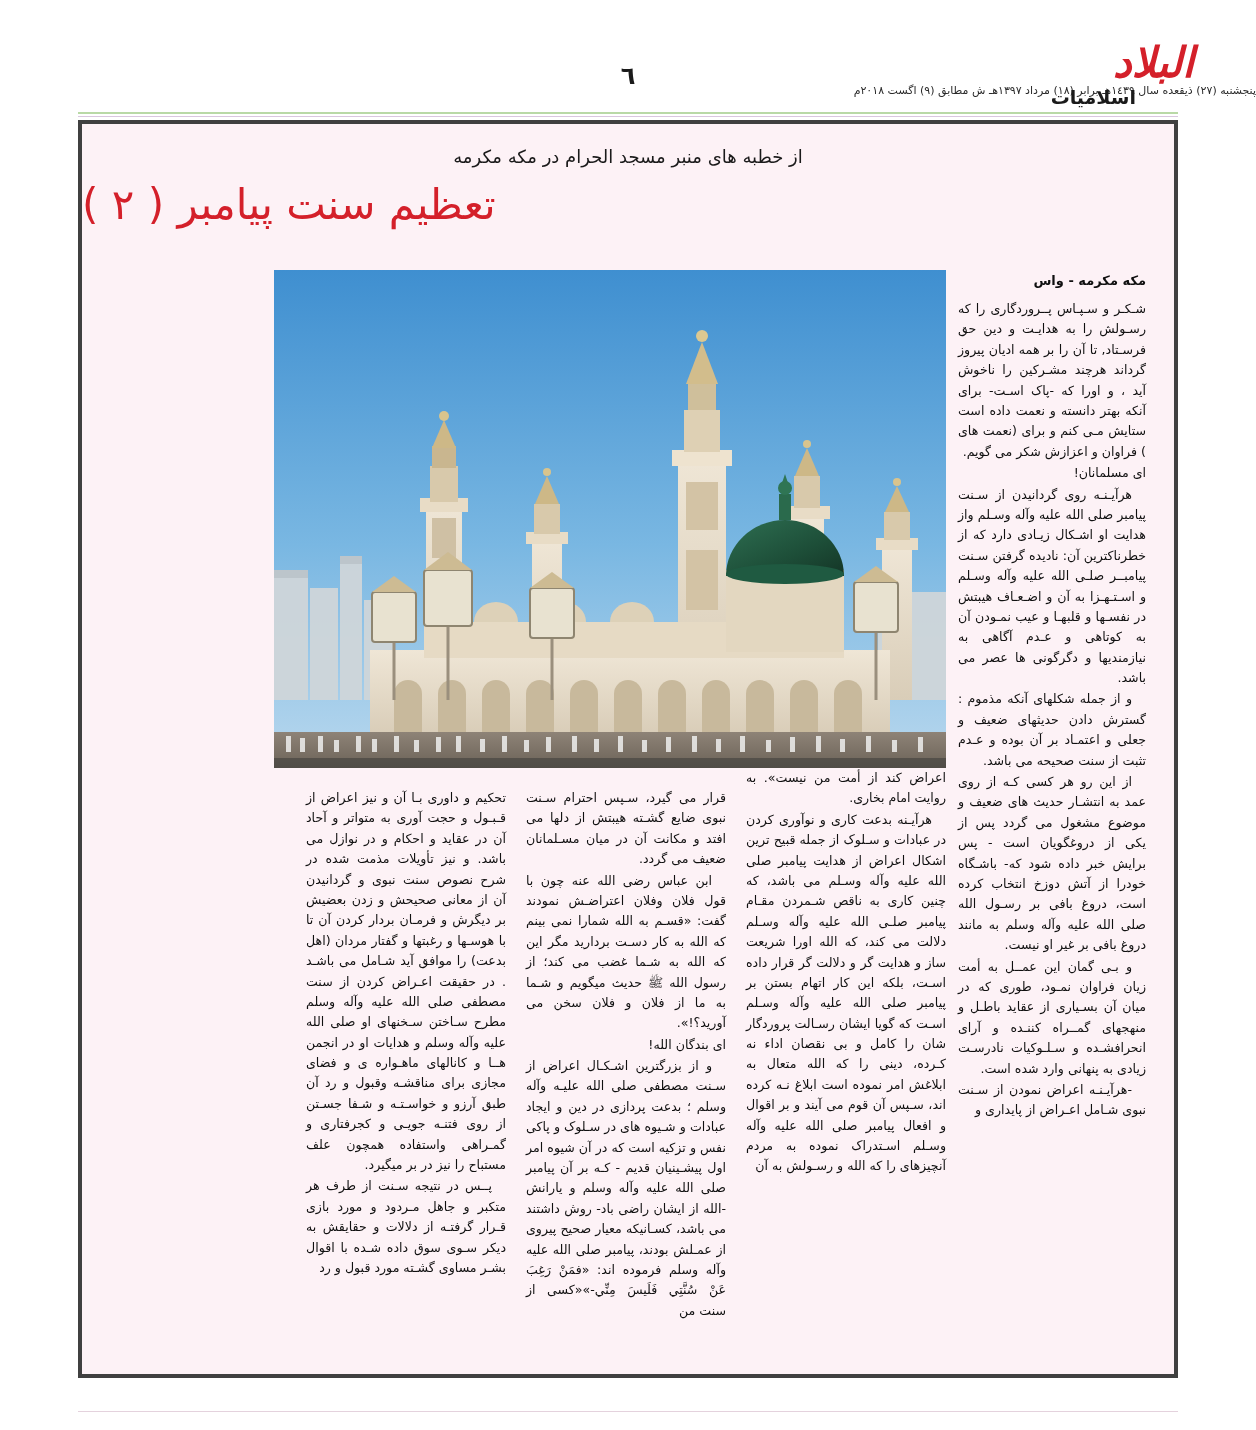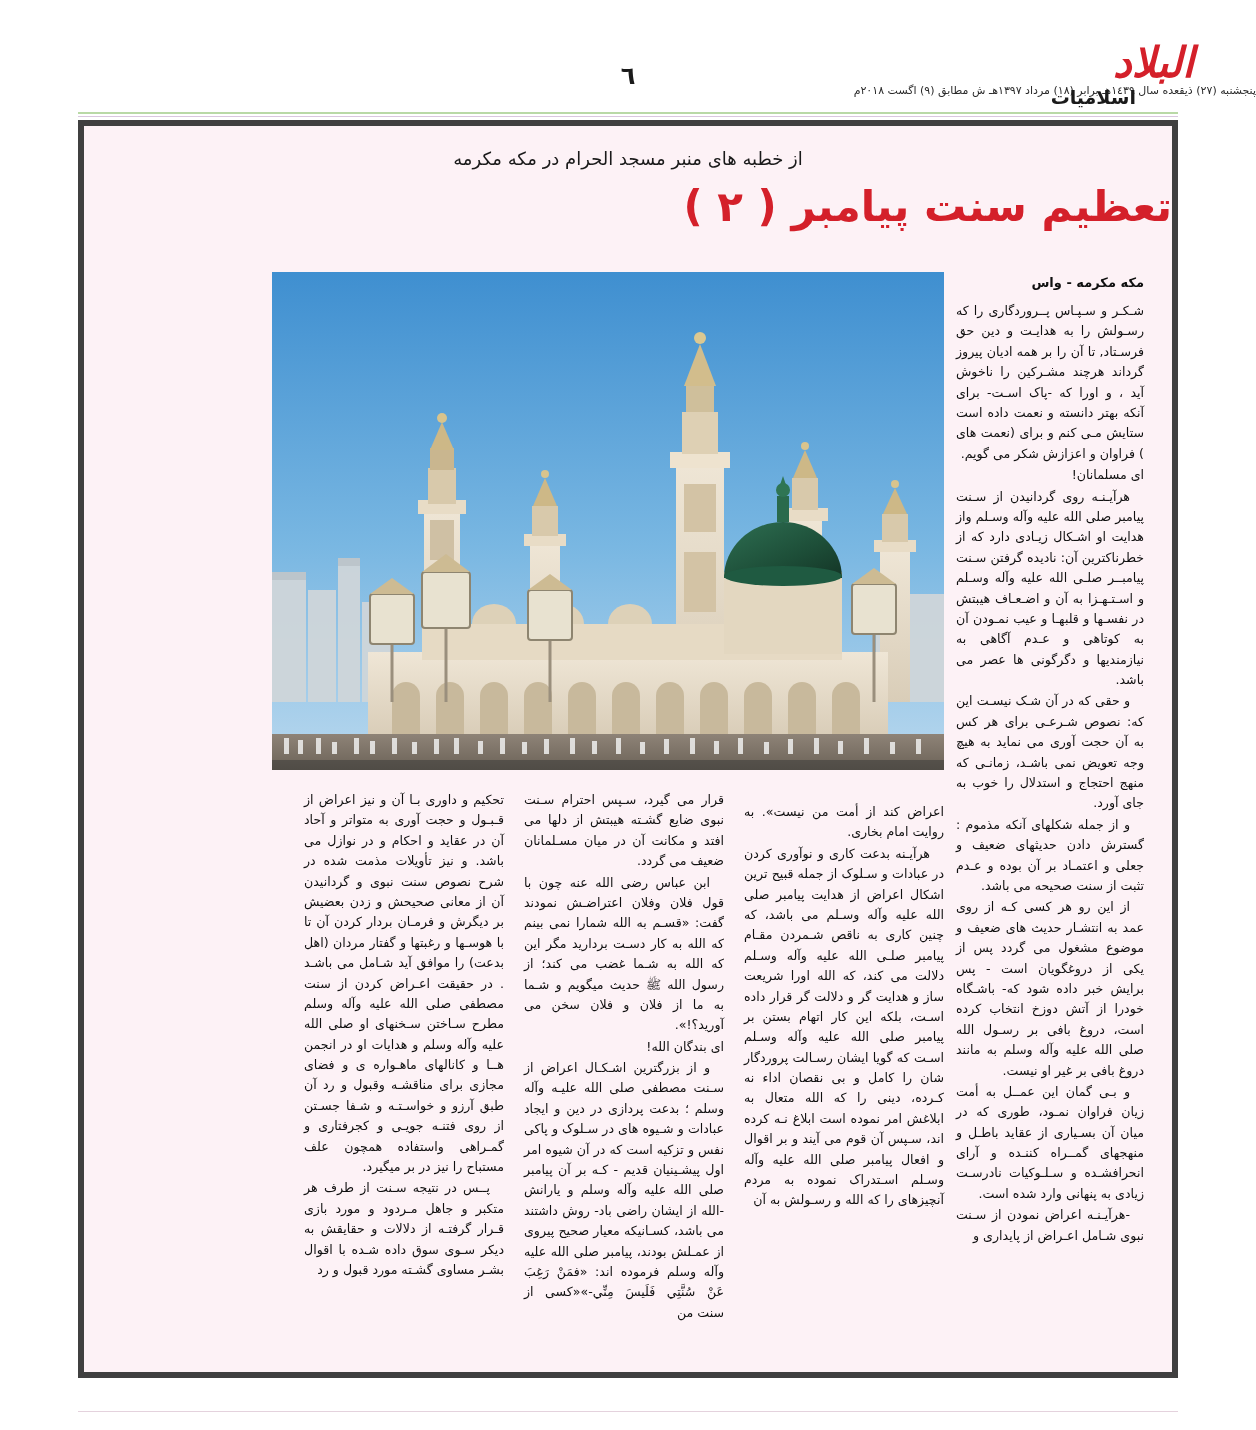--- a/index.html
+++ b/index.html
@@ -93,42 +93,42 @@
   }
 
   
   .panel {
     position: absolute;
     top: 120px;
     left: 78px;
     right: 78px;
     bottom: 52px;
     background: #fdf2f6;
-    border: 6px solid #404040;
+    border: 4px solid #404040;
     box-sizing: border-box;
   }
 
   .kicker {
     position: absolute;
     top: 22px;
     left: 0;
     right: 0;
     text-align: center;
     font-size: 18px;
     color: #1a1a1a;
     direction: rtl;
   }
   .headline {
     position: absolute;
     top: 56px;
     left: 0;
     right: 0;
-    text-align: right;
+    text-align: left;
     font-size: 42px;
-    font-weight: bold;
+    font-weight: normal;
     color: #d4202a;
     direction: rtl;
     letter-spacing: 0px;
   }
 
   
   .photo {
     position: absolute;
     top: 146px;
     right: 228px;
@@ -165,21 +165,21 @@
 
   
   .col-right {
     top: 146px;
     right: 28px;
     width: 188px;
     height: 1090px;
   }
   
   .col-a {  
-    top: 676px;
+    top: 644px;
     right: 228px;
     width: 200px;
     height: 572px;
     margin-left: 29px;
   }
   .col-b {
     top: 664px;
     right: 448px;
     width: 200px;
     height: 572px;
@@ -388,21 +388,20 @@
         <g fill="#3b3a38" opacity="0.55">
           <rect x="0" y="488" width="672" height="10"></rect>
         </g>
       </svg>
     </div>
 
     <div class="col col-right">
       <p class="noindent"><span class="byline">مکه مکرمه - واس</span><span>شـکـر و سـپـاس پــروردگاری را که رسـولش را به هدایـت و دین حق فرسـتاد, تا آن را بر همه ادیان پیروز گرداند هرچند مشـرکین را ناخوش آید ، و اورا که -پاک اسـت- برای آنکه بهتر دانسته و نعمت داده است ستایش مـی کنم و برای (نعمت های ) فراوان و اعزازش شکر می گویم.</span></p>
       <p class="noindent">ای مسلمانان!</p>
       <p>هرآیـنـه  روی گردانیدن از سـنت پیامبر صلی الله علیه وآله وسـلم  واز هدایت او اشـکال زیـادی دارد که از خطرناکترین آن: نادیده گرفتن سـنت پیامبــر صلـی الله علیه وآله وسـلم و اسـتـهـزا به آن  و اضـعـاف هیبتش در نفسـها و قلبهـا و عیب نمـودن آن به کوتاهی و عـدم آگاهی به نیازمندیها و دگرگونی ها عصر می باشد.</p>
-      <p>و حقی که در آن شـک نیسـت این که: نصوص شـرعـی برای هر کس به آن حجت آوری می نماید به هیچ وجه تعویض نمی باشـد، زمانـی که منهج احتجاج و استدلال را خوب به جای آورد.</p>
       <p>و از جمله شکلهای آنکه مذموم : گسترش دادن حدیثهای ضعیف و جعلی و اعتمـاد بر آن بوده و عـدم تثبت از سنت صحیحه می باشد.</p>
       <p>از این رو هر کسی کـه از روی عمد به انتشـار حدیث های ضعیف و موضوع مشغول می گردد پس از یکی از دروغگویان است - پس برایش خبر داده شود که- باشـگاه خودرا از آتش دوزخ انتخاب کرده است، دروغ بافی بر رسـول الله صلی الله علیه وآله وسلم به مانند دروغ بافی بر غیر او نیست.</p>
       <p>و بـی گمان این عمــل به أمت زیان فراوان نمـود، طوری که در میان آن بسـیاری از عقاید باطـل و منهجهای گمــراه کننـده و آرای انحرافشـده و سـلـوکیات نادرسـت زیادی به پنهانی وارد شده است.</p>
       <p>-هرآیـنـه اعراض نمودن از سـنت نبوی شـامل اعـراض از پایداری و</p>
     </div>
 
     <div class="col col-c">
       <p class="noindent">تحکیم و داوری بـا آن و نیز اعراض از قـبـول و حجت آوری به متواتر و آحاد آن در عقاید و احکام و در نوازل می باشد.  و نیز تأویلات مذمت شده در شرح نصوص سنت نبوی و گردانیدن آن از معانی صحیحش و زدن بعضیش بر دیگرش و فرمـان بردار کردن آن تا با هوسـها و رغبتها و گفتار مردان (اهل بدعت) را موافق آید شـامل می باشـد . در حقیقت اعـراض کردن از سنت مصطفی صلی الله علیه وآله وسلم مطرح سـاختن سـخنهای او صلی الله علیه وآله وسلم و هدایات او در انجمن هــا و کانالهای ماهـواره ی و فضای مجازی برای مناقشـه وقبول و رد آن طبق آرزو و خواسـتـه و شـفا جسـتن از روی فتنـه جویـی و کجرفتاری و گمـراهی واستفاده همچون علف مستباح را نیز در بر میگیرد.</p>
       <p>پــس در نتیجه سـنت از طرف هر متکبر و جاهل مـردود و مورد بازی قـرار گرفتـه از دلالات و حقایقش به دیکر سـوی سوق داده شـده با اقوال بشـر مساوی گشـته مورد قبول و رد</p>
     </div>

